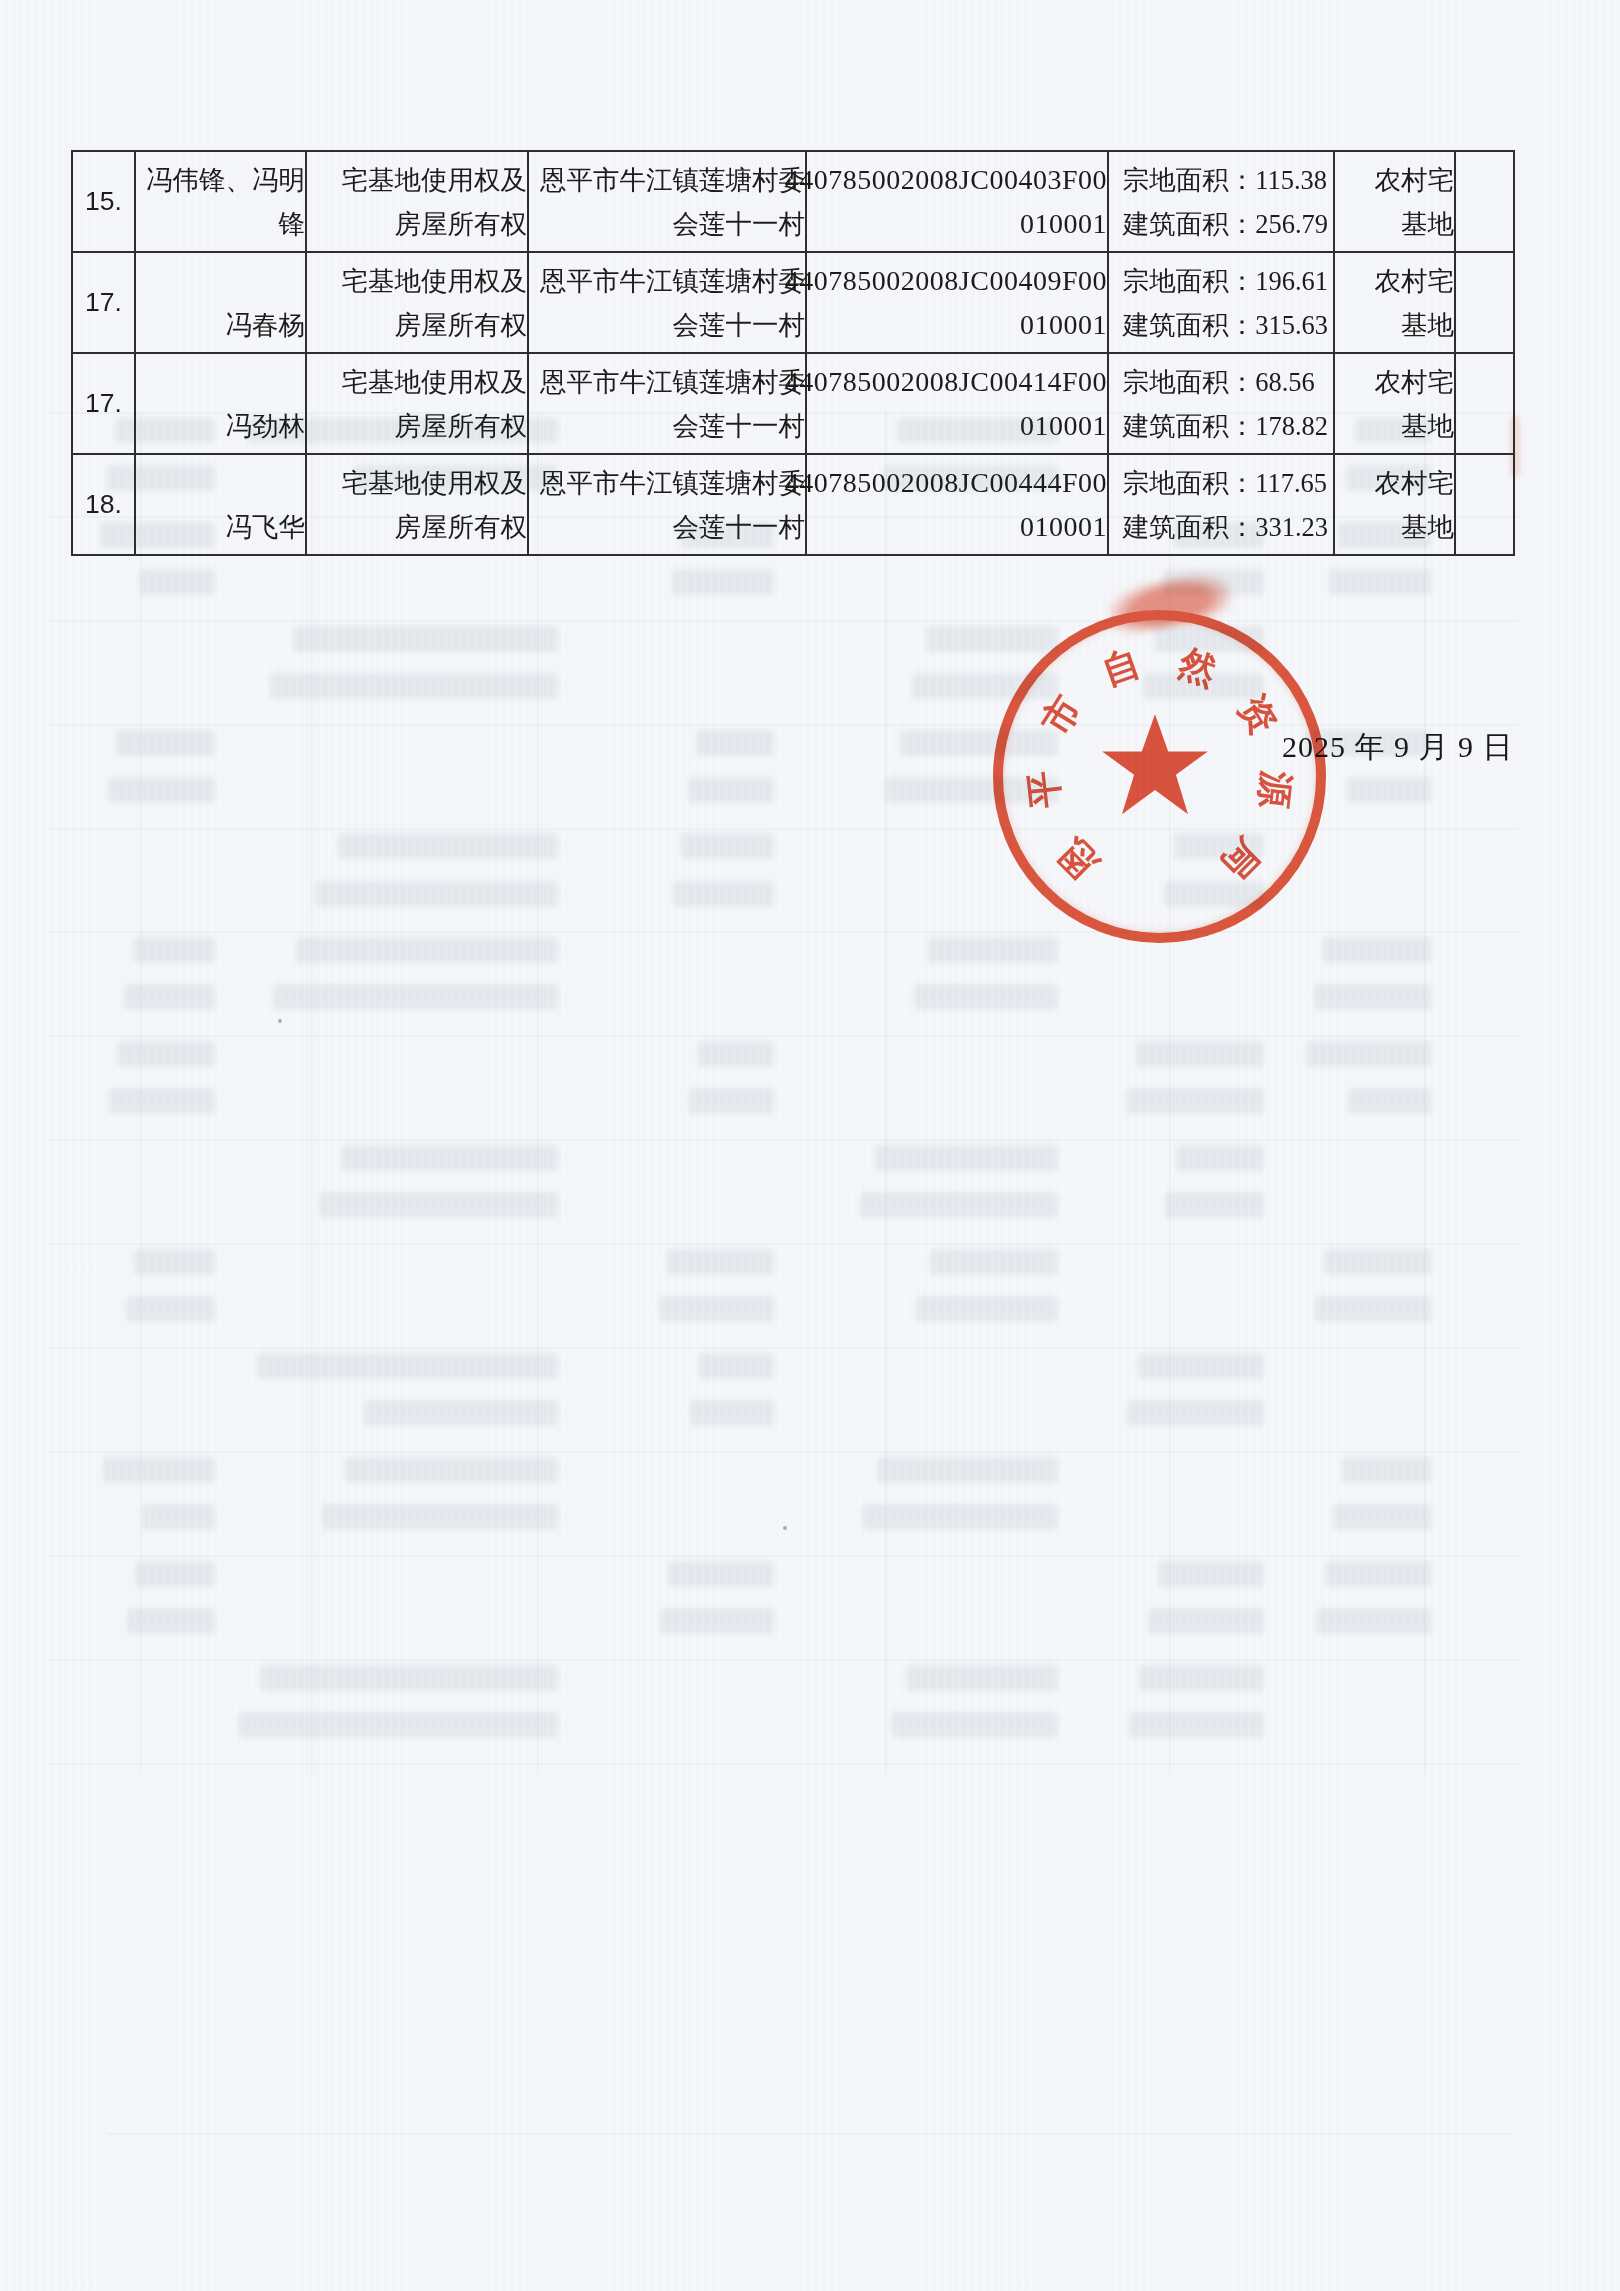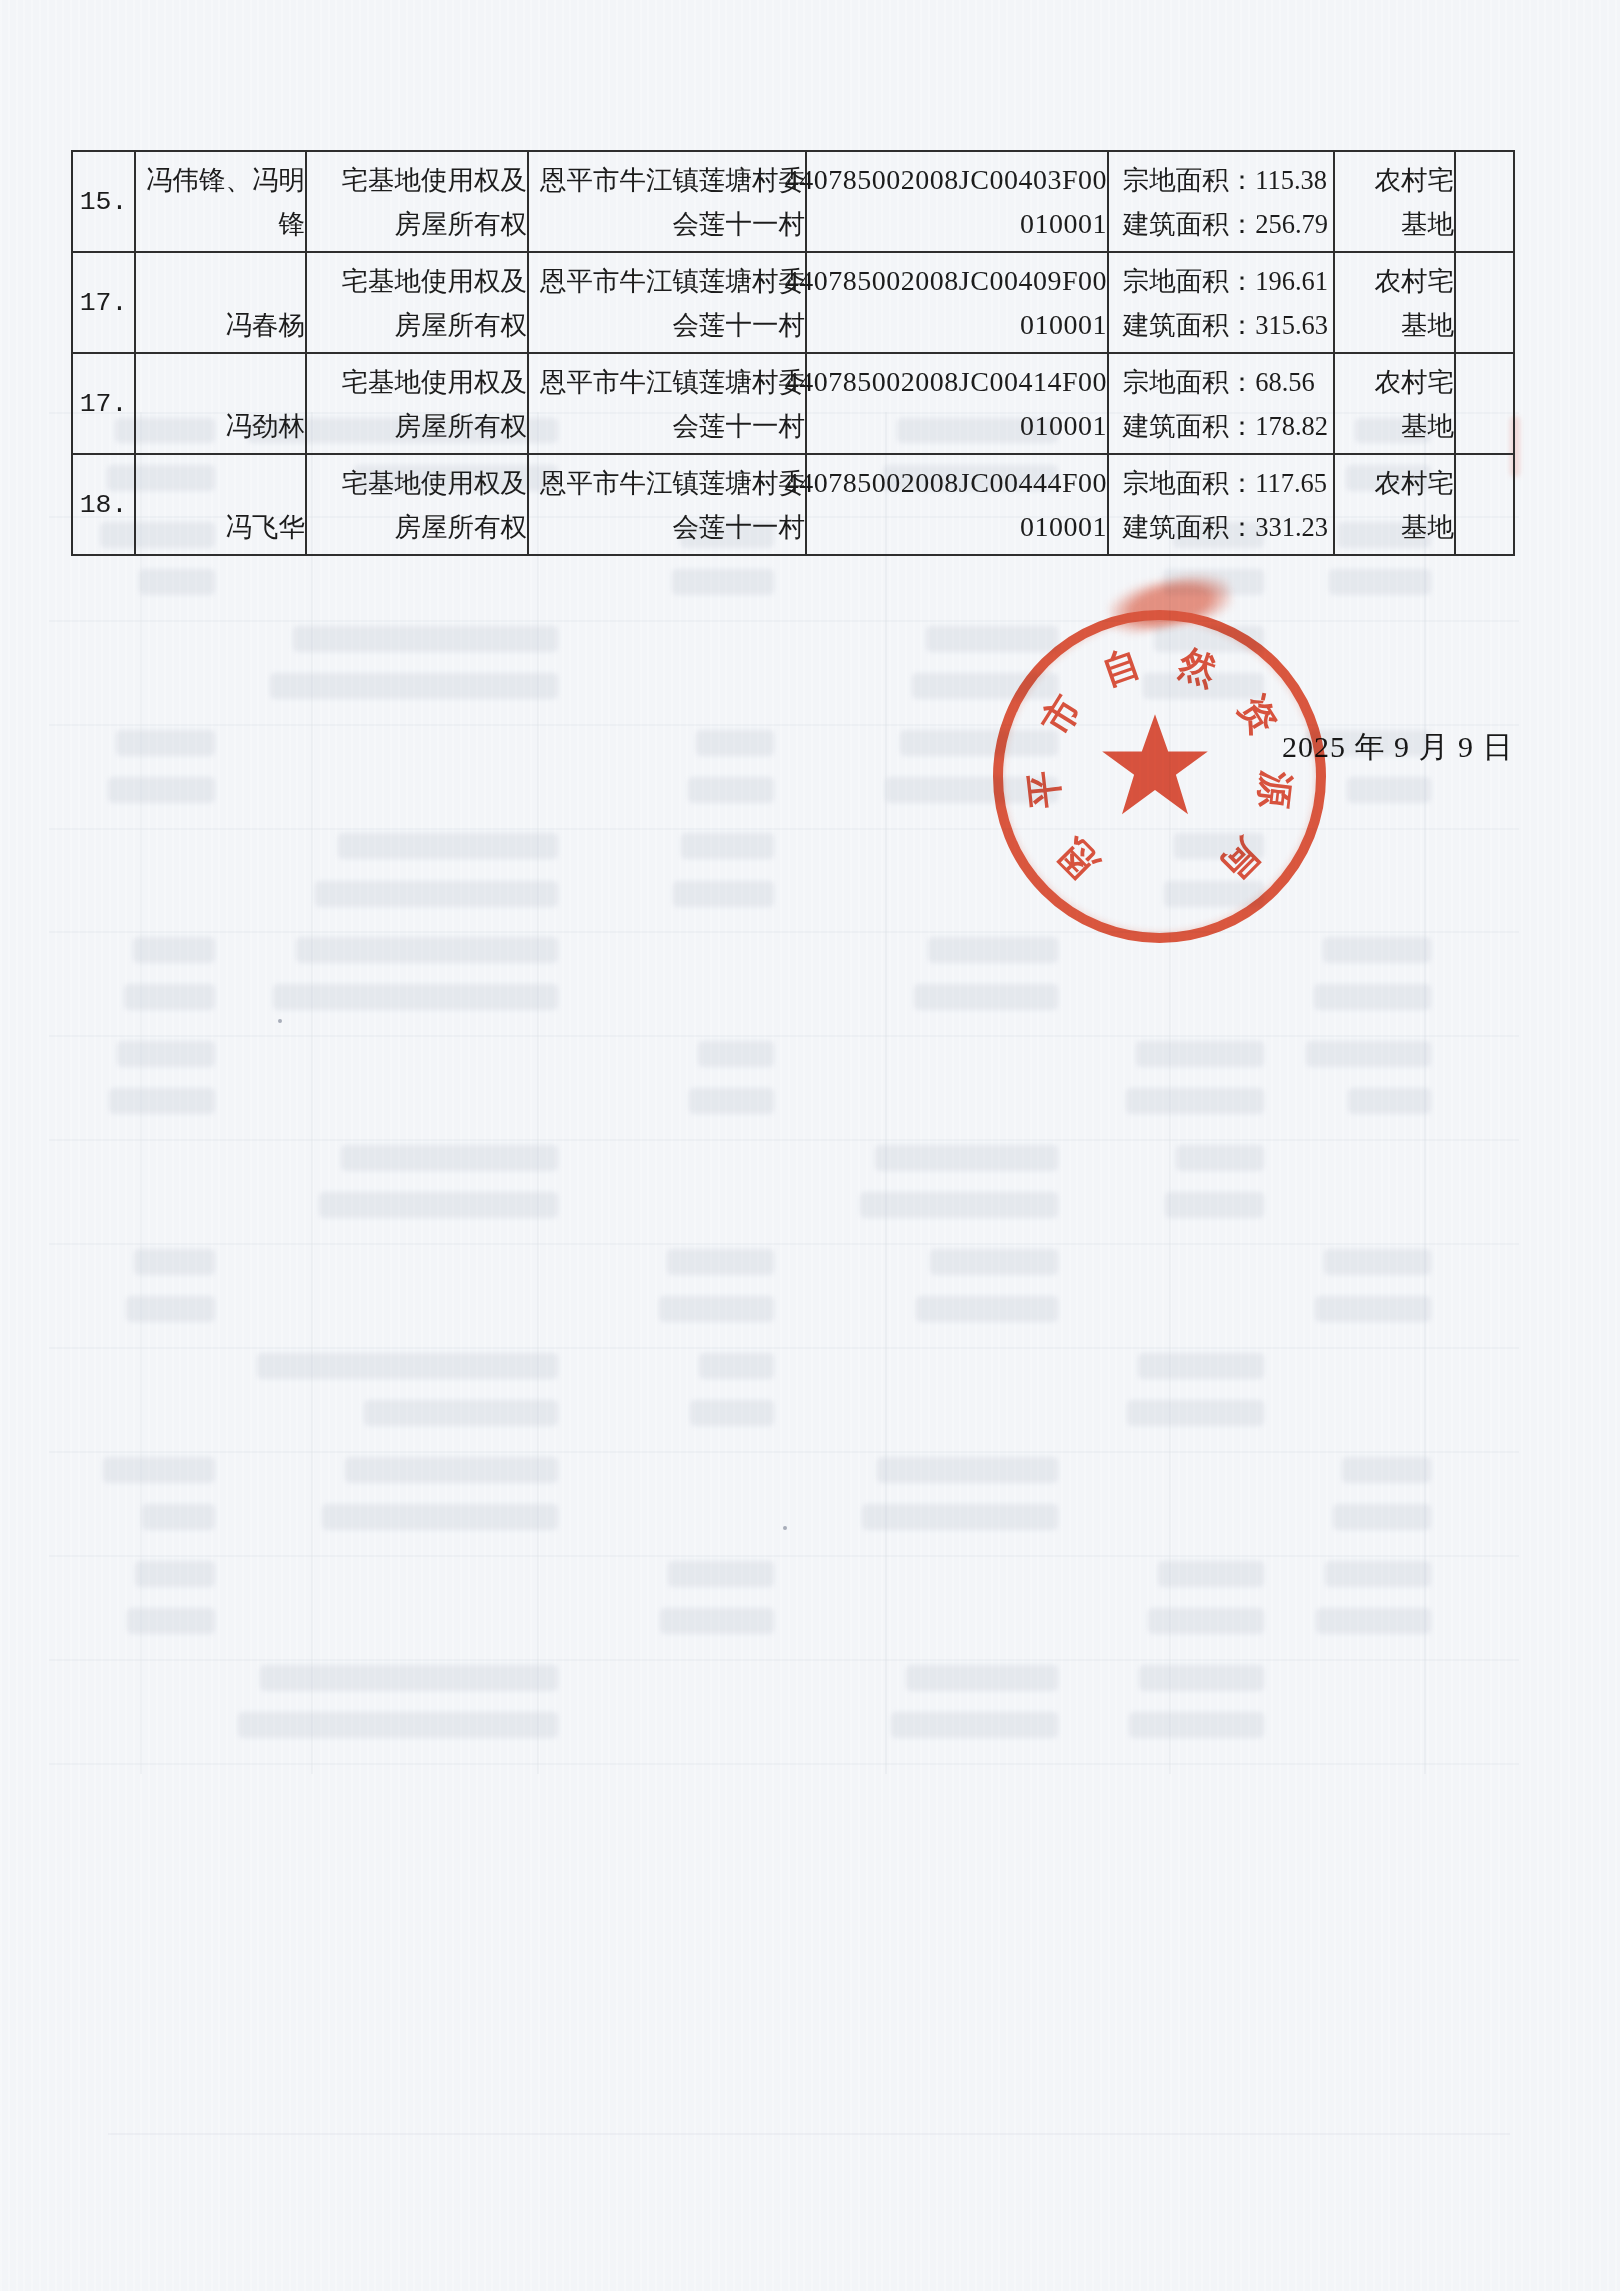--- a/index.html
+++ b/index.html
@@ -46,21 +46,21 @@
   }
   table.doc td{
     border:2.9px solid #2e2e2e;
     padding:0;vertical-align:middle;
     color:#1c1c1c;
     font-size:26.5px;
   }
   table.doc tr{height:101px;}
   .cellstack{display:flex;flex-direction:column;justify-content:center;align-items:flex-end;}
   .cellstack .l{line-height:44px;min-height:44px;text-align:center;white-space:nowrap;}
-  td.num{font-family:Liberation Mono, monospace;font-size:27.4px;text-align:center;color:#222;margin-left:29px;}
+  td.num{font-family:Liberation Sans, sans-serif;font-size:27.4px;text-align:center;color:#222;margin-left:29px;}
   td.cert .l{font-size:28px;letter-spacing:0.5px;}
   td.area .cellstack{align-items:flex-start;padding-left:13.7px;}
   td.area .l{text-align:center;}
 
   
   .announcer{
     position:absolute;left:1111px;top:632px;z-index:3;
     font-size:30px;color:#181818;letter-spacing:1px;white-space:nowrap;
   }
   .docdate{

